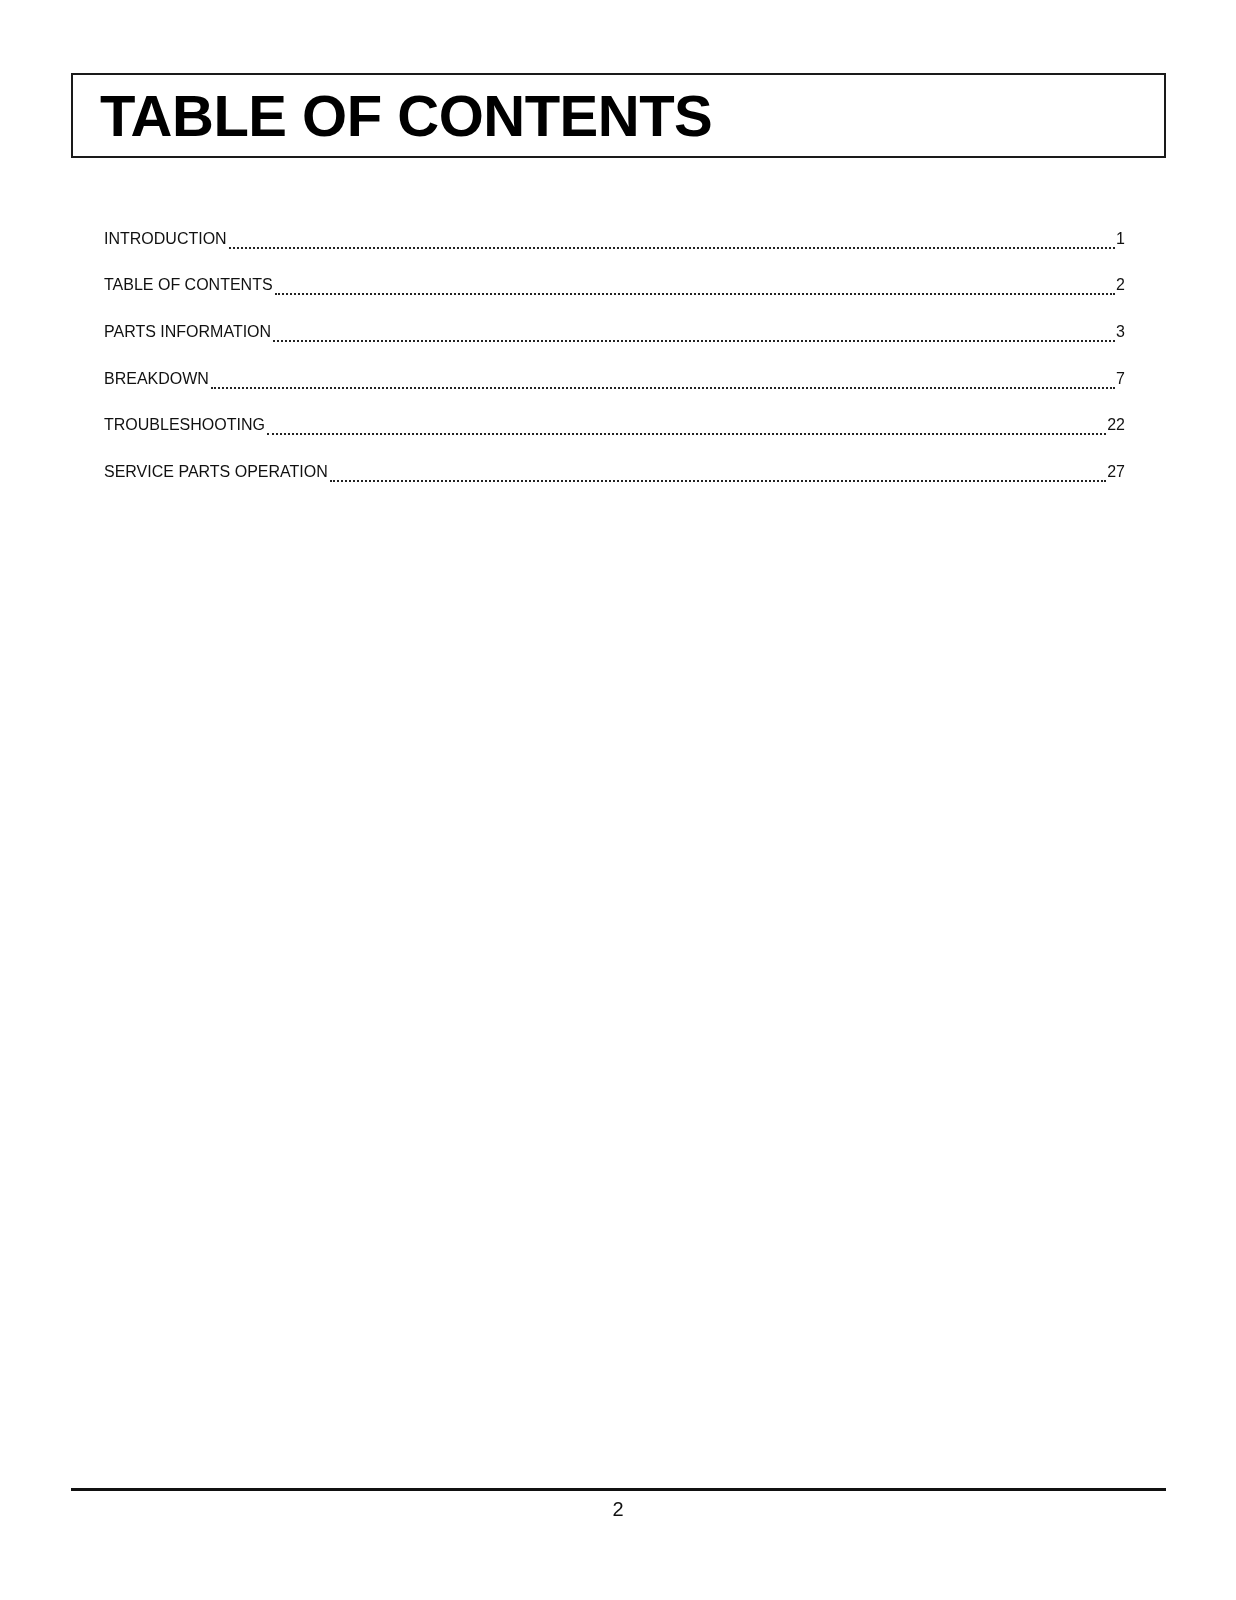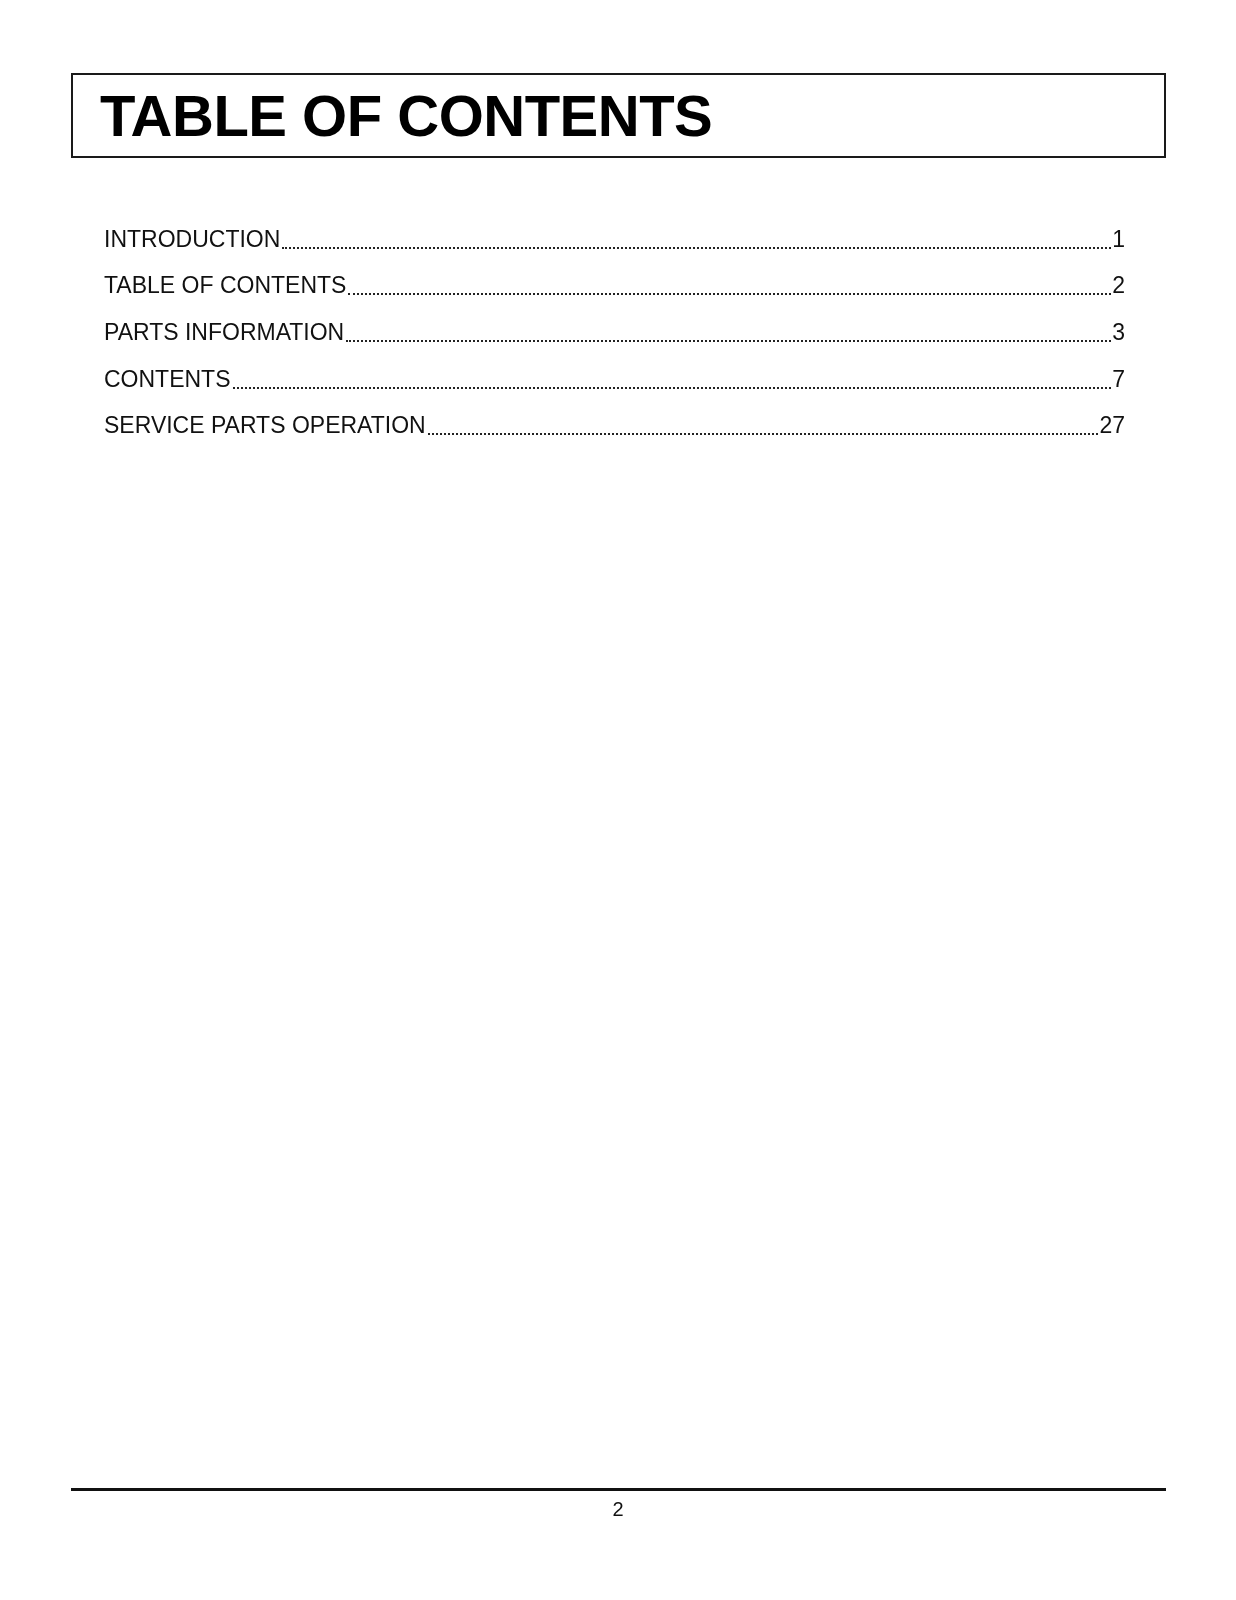--- a/index.html
+++ b/index.html
@@ -39,21 +39,21 @@
     .toc-list {
       position: absolute;
       left: 104px;
       top: 206px;
       width: 1021px;
     }
     .toc-row {
       display: flex;
       align-items: flex-end;
       height: 46.7px;
-      font-size: 23px;
+      font-size: 16px;
       color: #111;
     }
     .toc-label {
       white-space: nowrap;
       line-height: 28px;
     }
     .toc-leader {
       flex: 1;
       border-bottom: 2px dotted #222;
       margin: 0 1px 4px 2px;
@@ -99,23 +99,28 @@
     <span class="toc-label">TABLE OF CONTENTS</span>
     <span class="toc-leader"></span>
     <span class="toc-page">2</span>
   </div>
   <div class="toc-row">
     <span class="toc-label">PARTS INFORMATION</span>
     <span class="toc-leader"></span>
     <span class="toc-page">3</span>
   </div>
   <div class="toc-row">
-    <span class="toc-label">CONTENTS</span>
+    <span class="toc-label">BREAKDOWN</span>
     <span class="toc-leader"></span>
     <span class="toc-page">7</span>
+  </div>
+  <div class="toc-row">
+    <span class="toc-label">TROUBLESHOOTING</span>
+    <span class="toc-leader"></span>
+    <span class="toc-page">22</span>
   </div>
   <div class="toc-row">
     <span class="toc-label">SERVICE PARTS OPERATION</span>
     <span class="toc-leader"></span>
     <span class="toc-page">27</span>
   </div>
 </div>
 
 <div class="footer-rule"></div>
 <div class="footer-page">2</div>

